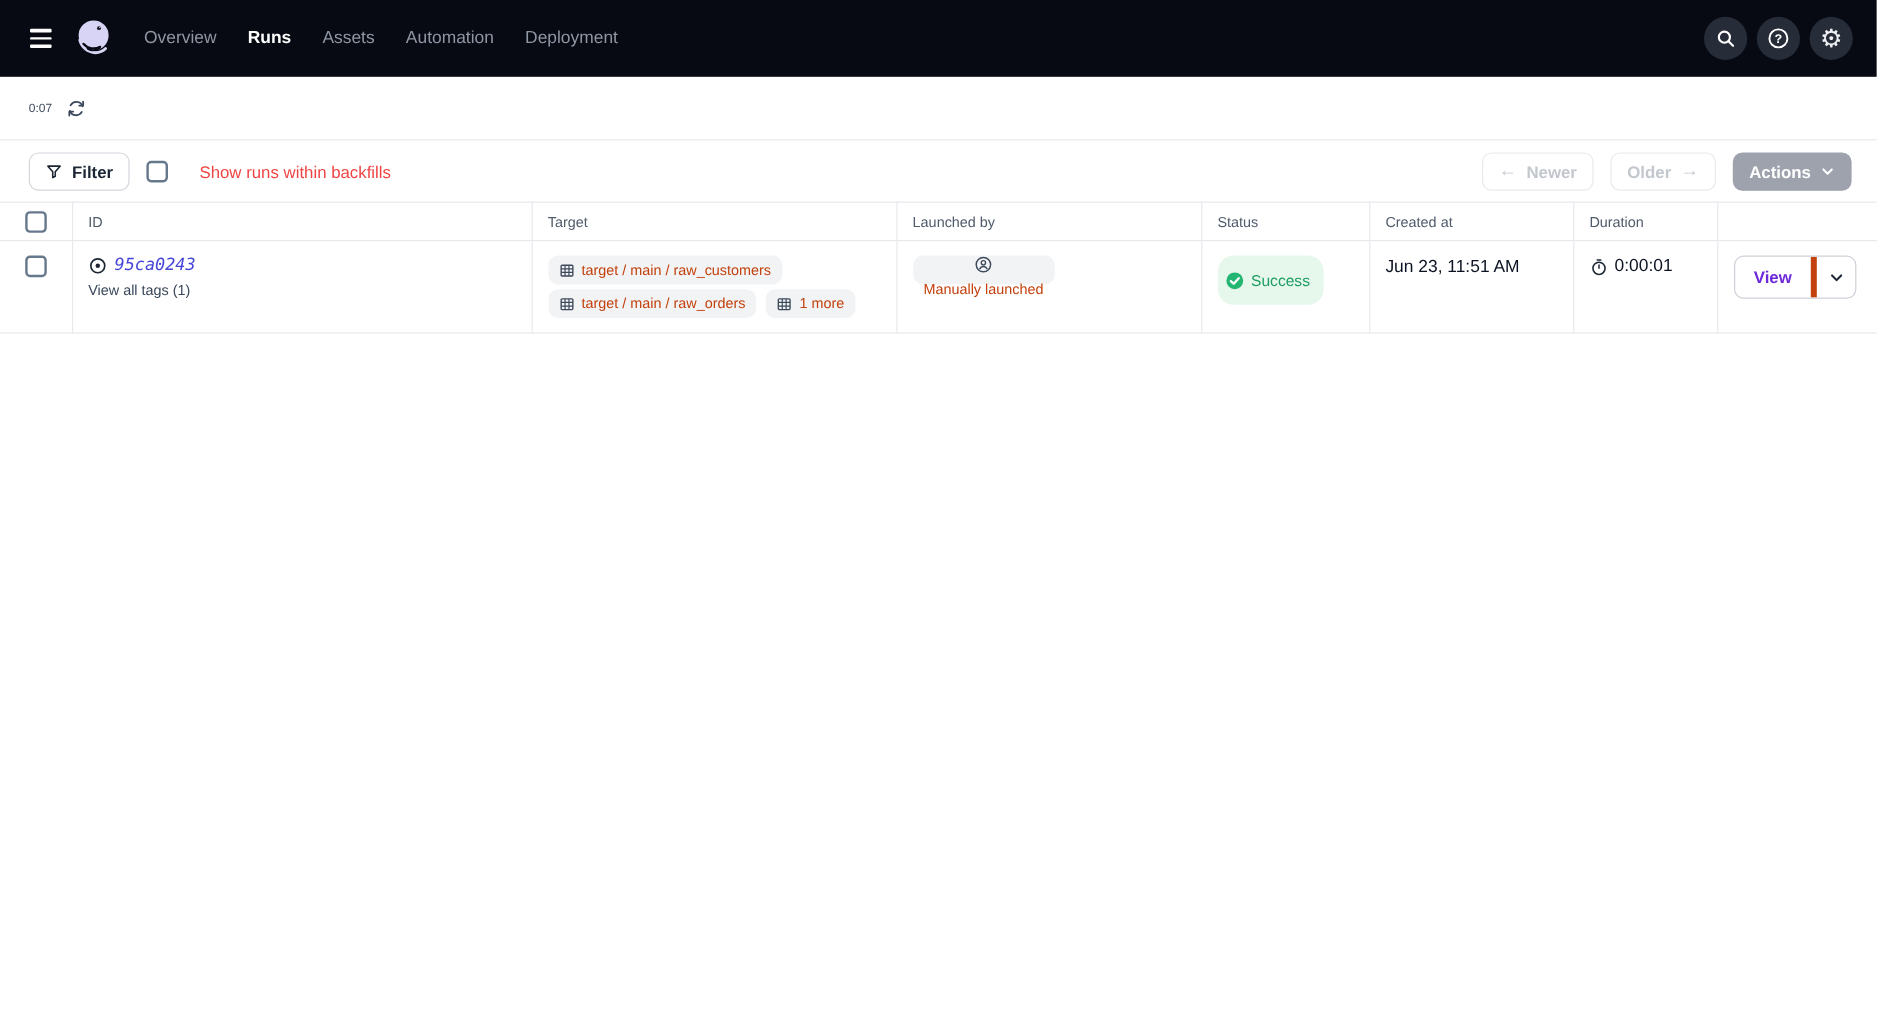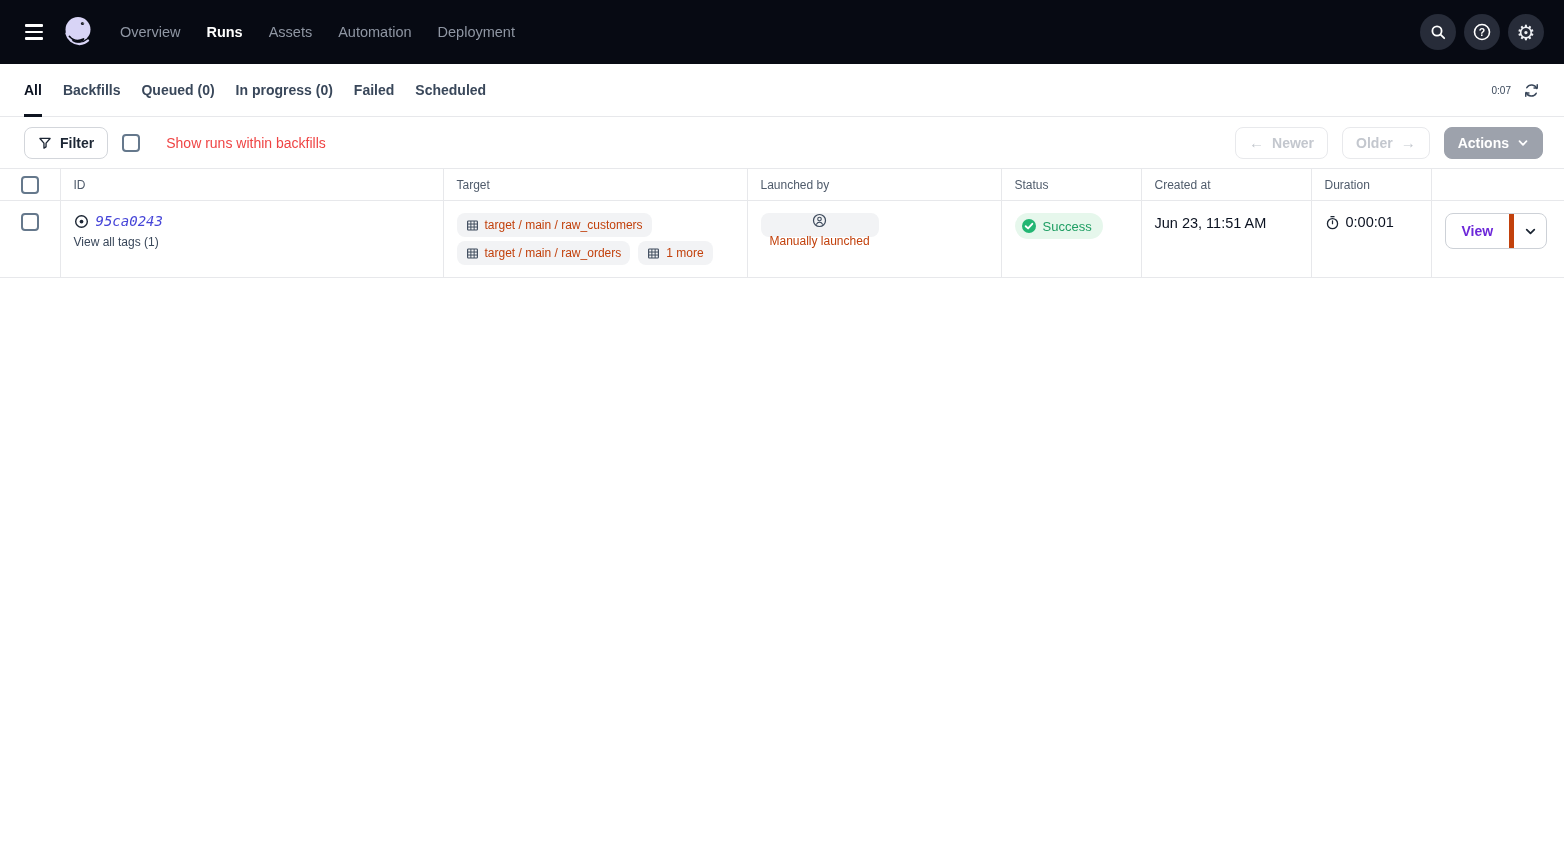--- a/index.html
+++ b/index.html
@@ -50,21 +50,21 @@
   tbody td.cell-check { padding:12px 0; text-align:center; }
   .id-line { display:flex; align-items:center; gap:7px;font-style:italic; }
   .run-id { font-family:"DejaVu Sans Mono", monospace; font-size:14px; color:#4645D8; text-decoration:none; cursor:pointer; }
   .tags-link { display:inline-block; margin-top:6px; font-size:12px; color:#39475A; text-decoration:none; cursor:pointer; }
   .tag-row { display:flex; gap:8px; }
   .tag-row + .tag-row { margin-top:4px; }
   .pill { display:inline-flex; align-items:center; gap:6px; background:#F2F3F5; border-radius:8px; padding:0 9px; height:24px;
           font-size:12px; color:#c2410c; white-space:nowrap; cursor:pointer; }
   .pill.static { cursor:default;flex-direction:column; }
   .badge-success { display:inline-flex; align-items:center; gap:6px; background:#E6F7EC; border-radius:13px; padding:0 11px 0 6px;
-          height:26px; font-size:13px; font-weight:500; color:#1E9E63; }
+          height:41px; font-size:13px; font-weight:500; color:#1E9E63; }
   .created { font-size:14.5px; color:#0B1221; padding-top:2px; display:inline-block; }
   .duration { display:inline-flex; align-items:center; gap:6px; font-size:14.5px; color:#0B1221; padding-top:1px;text-align:center; }
   .split-btn { display:inline-flex; height:36px; border:1px solid #CDD1D7; border-radius:8px; overflow:hidden; background:#fff; }
   .view-main { border:none; background:transparent; padding:0 16px; font-size:14px; font-weight:600; color:#6d28d9;
                font-family:inherit; cursor:pointer; border-right:5px solid #c2410c;text-align:center; }
   .view-caret { border:none; background:transparent; width:32px; display:flex; align-items:center; justify-content:center; cursor:pointer; }
 </style>
 </head>
 <body>
 
@@ -108,28 +108,20 @@
           </svg>
       </span>
     </button>
     <button class="icon-btn">
       <span class="gear-glyph">⚙</span>
     </button>
   </div>
 </header>
 
 <div class="tabbar">
-  <div class="tabs">
-    <a class="tab active">All</a>
-    <a class="tab">Backfills</a>
-    <a class="tab">Queued (0)</a>
-    <a class="tab">In progress (0)</a>
-    <a class="tab">Failed</a>
-    <a class="tab">Scheduled</a>
-  </div>
   <div class="tab-right">
     <span>0:07</span>
     <button class="refresh-btn">
       <span style="display:flex;">
         <svg width="17" height="17" viewBox="0 0 16 16">
             <path d="M13 6.2A5.2 5.2 0 0 0 3.6 5.4" fill="none" stroke="#39475A" stroke-width="1.4" stroke-linecap="round"></path>
             <path d="M13.4 2.6v3h-3" fill="none" stroke="#39475A" stroke-width="1.4" stroke-linecap="round" stroke-linejoin="round"></path>
             <path d="M3 9.8a5.2 5.2 0 0 0 9.4 0.8" fill="none" stroke="#39475A" stroke-width="1.4" stroke-linecap="round"></path>
             <path d="M2.6 13.4v-3h3" fill="none" stroke="#39475A" stroke-width="1.4" stroke-linecap="round" stroke-linejoin="round"></path>
           </svg>

